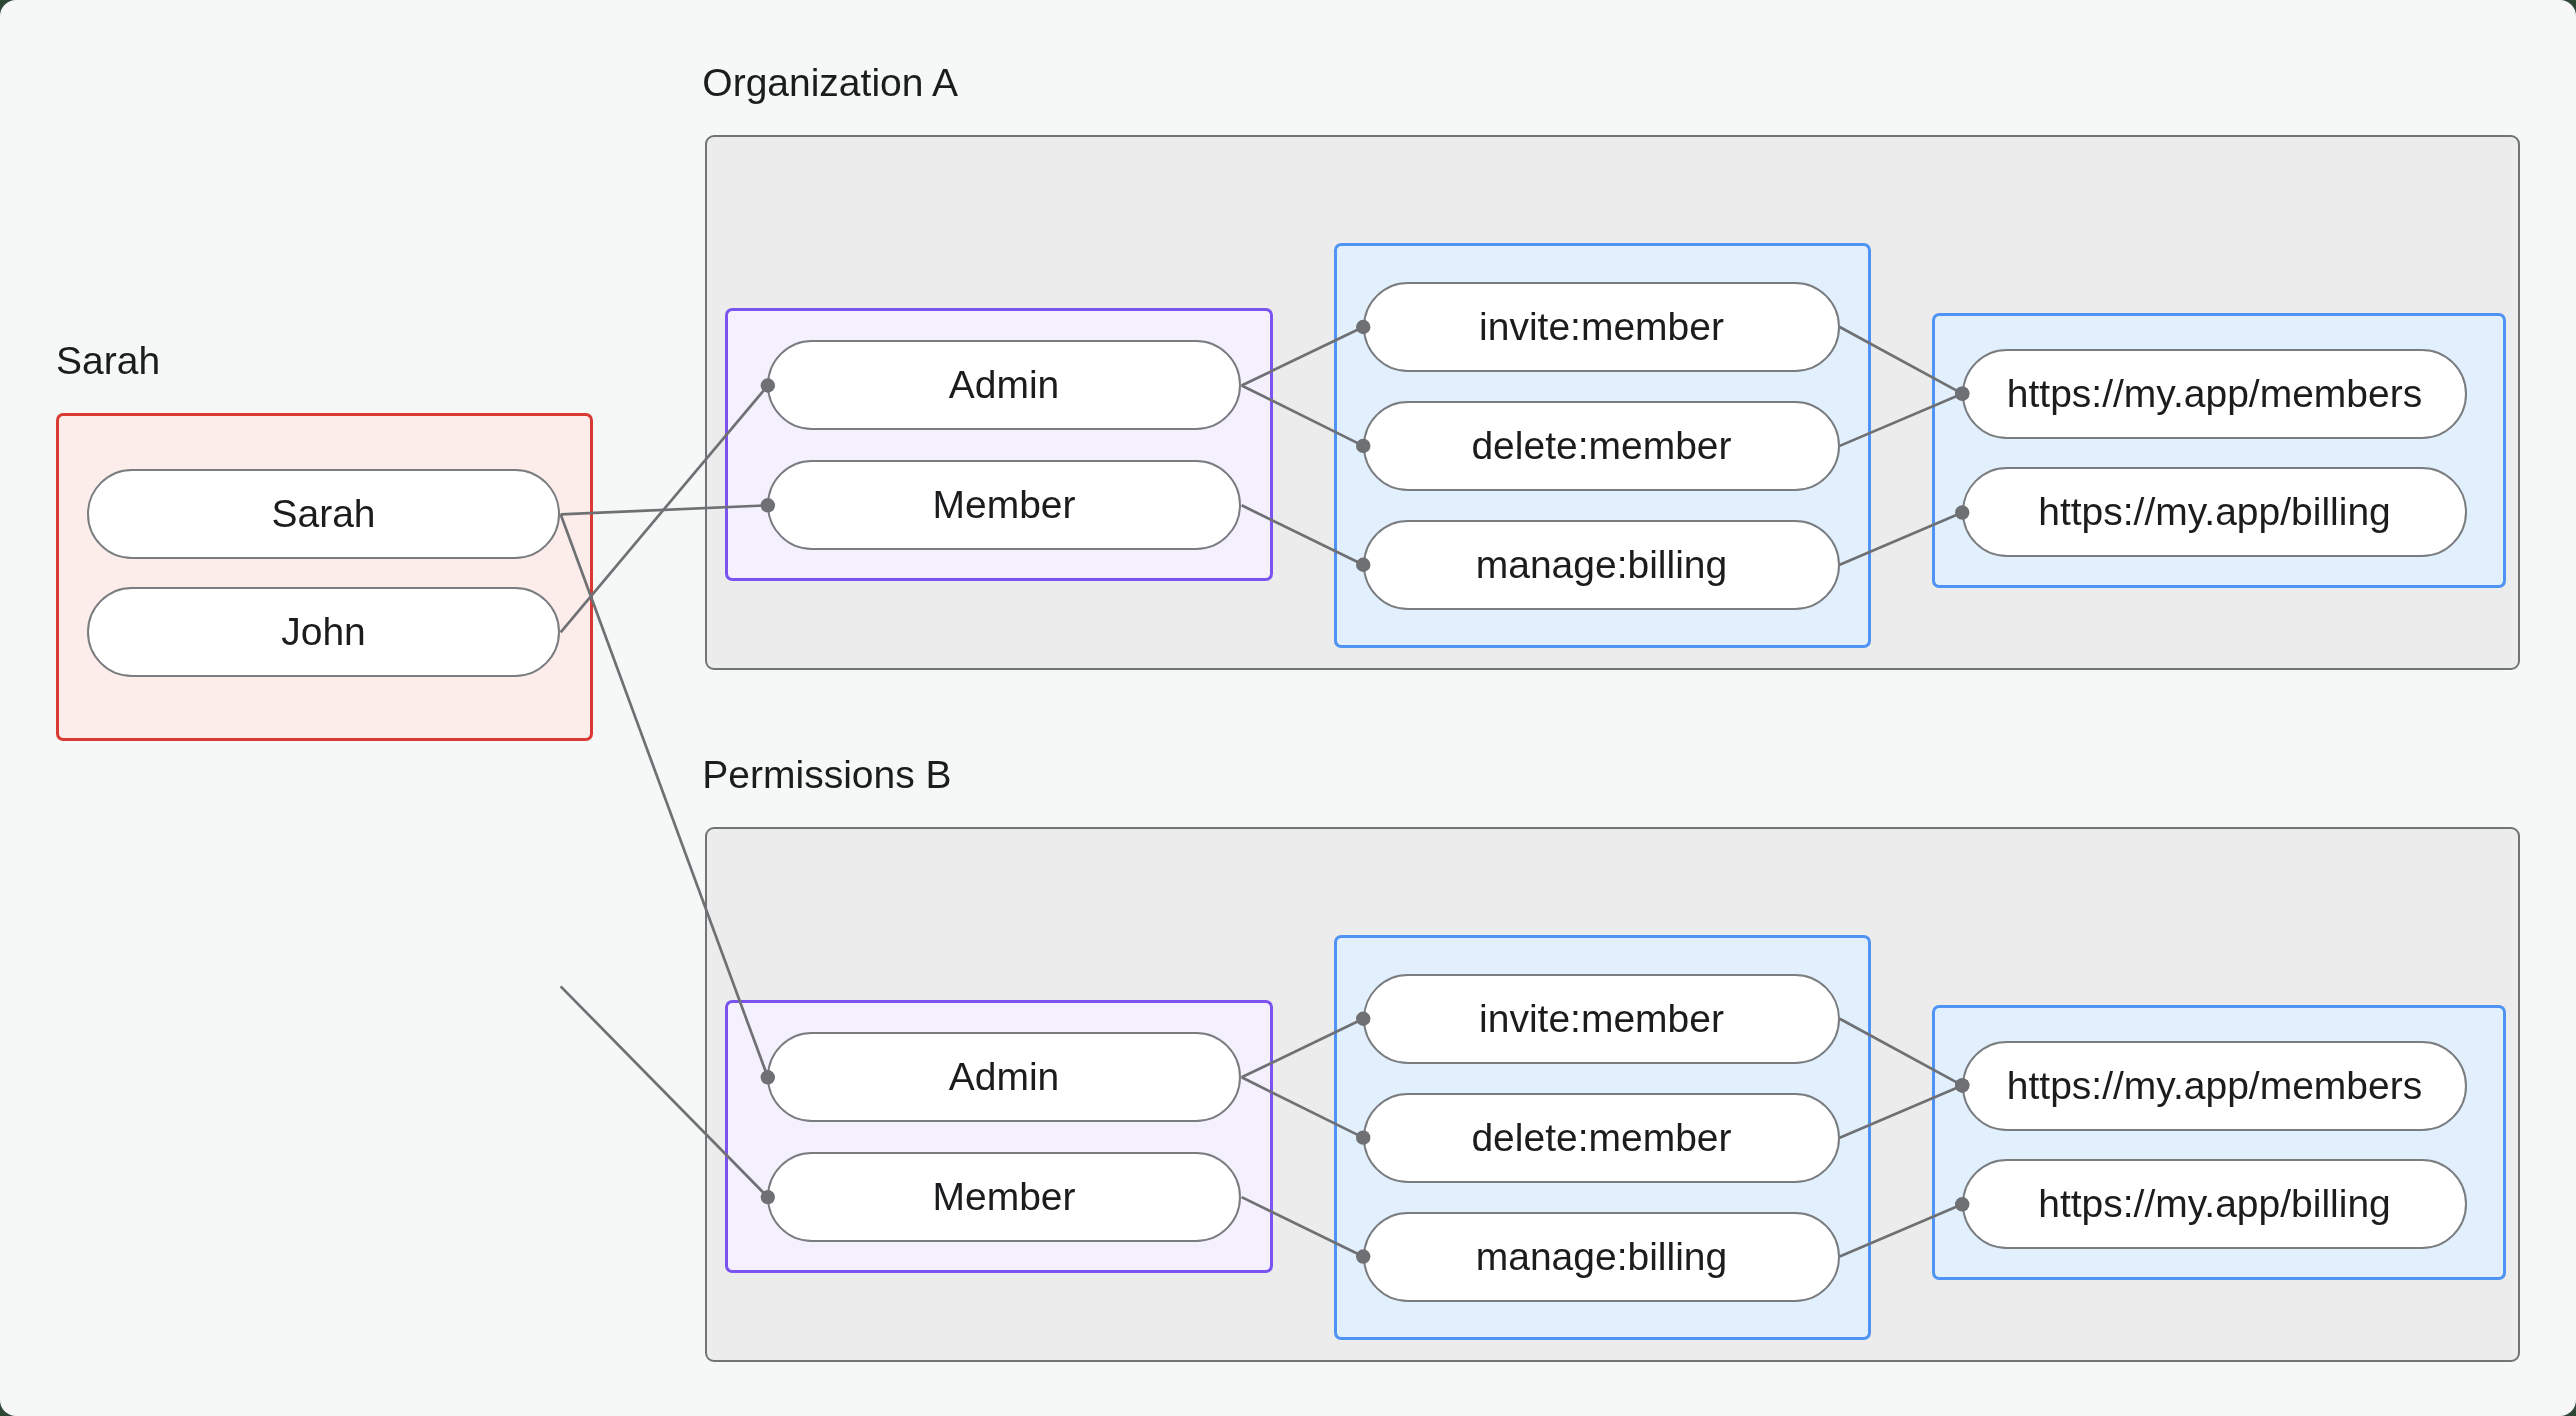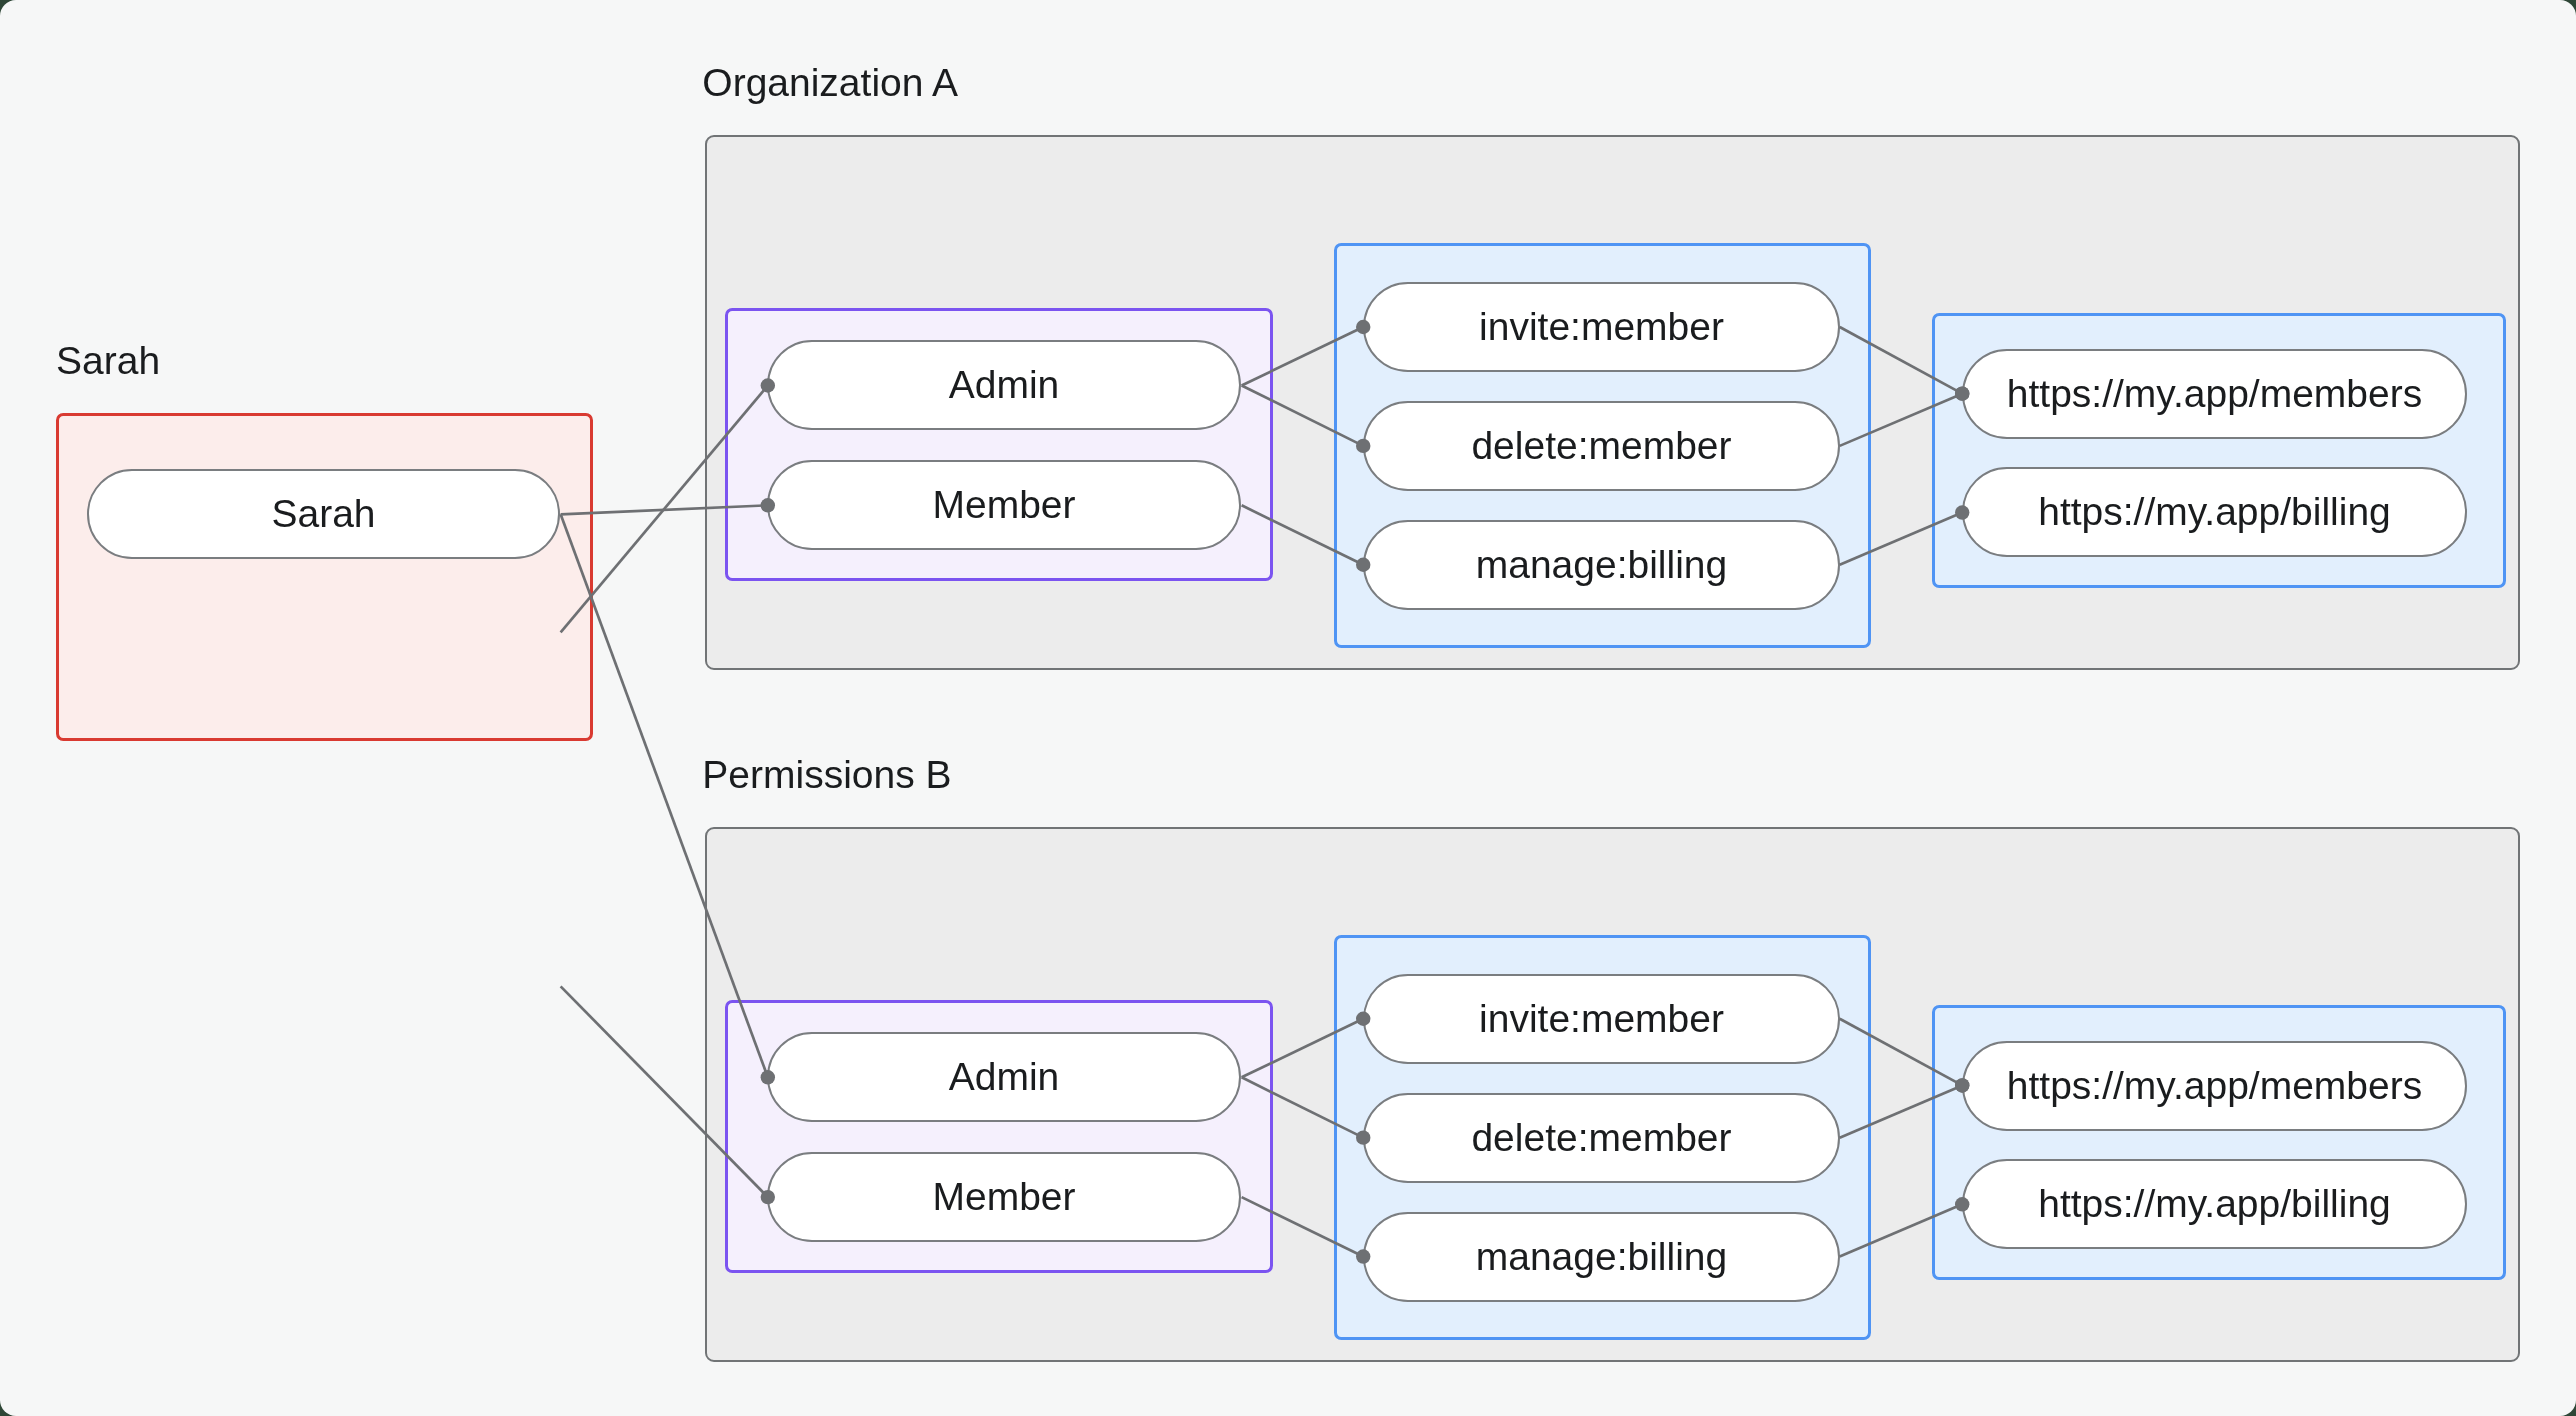--- a/index.html
+++ b/index.html
@@ -35,20 +35,23 @@
 </style>
 </head>
 <body>
 
 <div class="page">
 
   <div class="sec-label" style="left:56px;top:339px">Sarah</div>
   <div class="group red" style="left:56px;top:413px;width:537px;height:328px">
     <div class="pill" style="left:28px;top:53px;width:473px">
       <span>Sarah</span>
+    </div>
+    <div class="pill" style="left:28px;top:171px;width:473px">
+      <span>John</span>
     </div>
   </div>
 
 
   <div class="org" style="left:705px;top:135px">
     <div class="sec-label" style="left:-2.7px;top:-74px">Organization A</div>
     <div class="group org" style="left:0;top:0;width:1815px;height:535px"></div>
 
     <div class="sec-label" style="left:20px;top:100px">Roles</div>
     <div class="group purple" style="left:20px;top:173px;width:548px;height:273px"></div>

